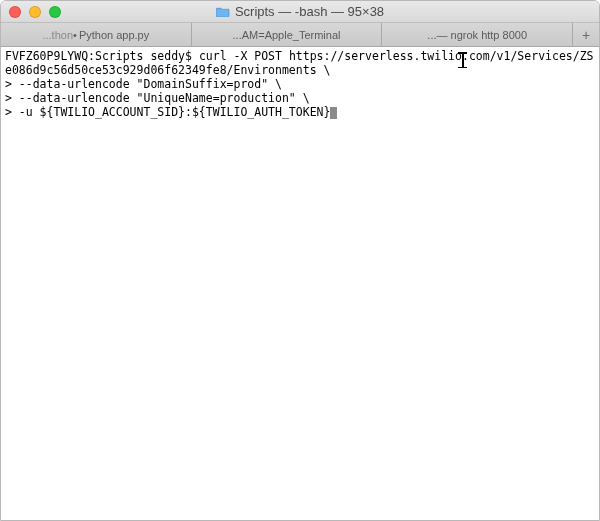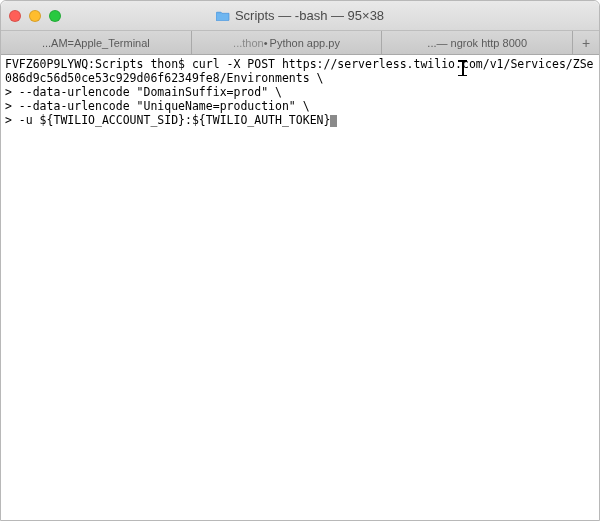--- a/index.html
+++ b/index.html
@@ -3,21 +3,21 @@
 <meta charset="utf-8">
 <style>
   * { margin: 0; padding: 0; box-sizing: border-box; }
   html, body { width: 600px; height: 521px; overflow: hidden; font-family: -apple-system, "Helvetica Neue", Arial, sans-serif; }
   .window {
     width: 600px; height: 521px; background: #ffffff;
     display: flex; flex-direction: column;
     border: 1px solid #b8b8b8; border-radius: 6px 6px 0 0;
   }
   .titlebar {
-    height: 30px; background: linear-gradient(#e9e9e9, #d9d9d9);
+    height: 22px; background: linear-gradient(#e9e9e9, #d9d9d9);
     border-bottom: 1px solid #bdbdbd;
     display: flex; align-items: center; position: relative;
     border-radius: 6px 6px 0 0;
   }
   .traffic-lights { display: flex; gap: 8px; padding-left: 8px; }
   .tl { width: 12px; height: 12px; border-radius: 50%; border: 0.5px solid rgba(0,0,0,0.15); }
   .tl.red { background: #ff5f57; }
   .tl.yellow { background: #ffbd2e; }
   .tl.green { background: #28c940; }
   .title-center {
@@ -86,34 +86,34 @@
           <path d="M1 2.2 h4 l1 1.1 h7 v6.5 a1 1 0 0 1 -1 1 h-11 a1 1 0 0 1 -1 -1 v-6.6 a1 1 0 0 1 1 -1 z" fill="#6fb6f0" stroke="#3d8ad6" stroke-width="0.6"></path>
           <path d="M1 2.2 h4 l1 1.1 h-5 z" fill="#5aa4e2"></path>
         </svg>
       </span>
       <span>Scripts — -bash — 95×38</span>
     </div>
   </div>
 
   <div class="tabbar">
     <div class="tab">
-      <span>...AM=Apple_Terminal</span>
-    </div>
-    <div class="tab">
       <span class="muted">...thon </span>
         <span class="dirty-dot">•</span>
         <span> Python app.py</span>
+    </div>
+    <div class="tab">
+      <span>...AM=Apple_Terminal</span>
     </div>
     <div class="tab">
       <span>...— ngrok http 8000</span>
     </div>
     <div class="newtab">
       <span>+</span>
     </div>
   </div>
 
-  <div class="terminal"><span>FVFZ60P9LYWQ:Scripts thon$ </span><span>curl -X POST https://serverless.twilio.com/v1/Services/ZSe086d9c56d50ce53c929d06f62349fe8/Environments \</span>
+  <div class="terminal"><span>FVFZ60P9LYWQ:Scripts seddy$ </span><span>curl -X POST https://serverless.twilio.com/v1/Services/ZSe086d9c56d50ce53c929d06f62349fe8/Environments \</span>
 <span>&gt; --data-urlencode "DomainSuffix=prod" \</span>
 <span>&gt; --data-urlencode "UniqueName=production" \</span>
 <span>&gt; -u ${TWILIO_ACCOUNT_SID}:${TWILIO_AUTH_TOKEN}</span><span class="cursor-block"></span>
     <div class="text-cursor" style="left:457px; top:5px;"><div class="bar"></div></div>
   </div>
 </div>
 
 </body></html>

